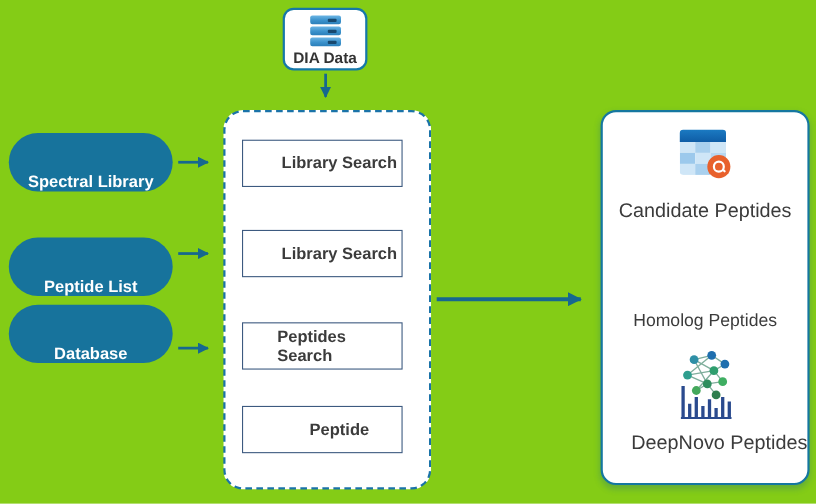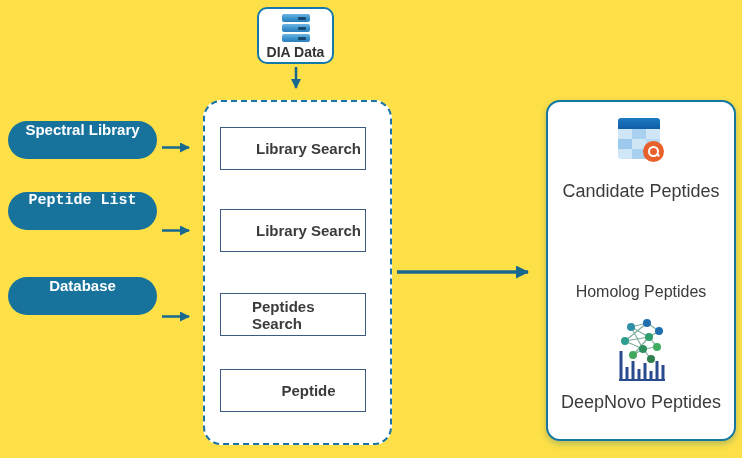--- a/index.html
+++ b/index.html
@@ -1,17 +1,17 @@
 <!DOCTYPE html>
 <html><head>
 <meta charset="utf-8">
 <style>
   html,body{margin:0;padding:0;background:#ffffff;}
   .canvas{
-    position:relative;width:742px;height:458px;background:#fde047;overflow:hidden;
+    position:relative;width:742px;height:458px;background:#84cc16;overflow:hidden;
     font-family:"Liberation Sans","DejaVu Sans",sans-serif;
   }
   .abs{position:absolute;}
 
   
   .dia-box{
     left:257px;top:7px;width:77px;height:57px;
     background:#ffffff;border:2px solid #1578a8;border-radius:10px;
     display:flex;flex-direction:column;align-items:center;justify-content:flex-end;
     box-sizing:border-box;padding-bottom:2px;
@@ -23,22 +23,22 @@
     background:linear-gradient(180deg,#6cb5e4 0%,#3b92cc 55%,#2a7fba 100%);
   }
   .db-bar::after{
     content:"";position:absolute;right:4px;top:2.5px;width:8px;height:3px;
     background:#17486e;border-radius:1px;
   }
   .dia-label{font-size:14px;font-weight:bold;color:#333333;letter-spacing:0;}
 
   
   .pill{
-    left:8px;width:149px;height:38px;border-radius:27px;background:#17739c;
-    display:flex;align-items:flex-start;justify-content:center;
+    left:8px;width:149px;height:53px;border-radius:27px;background:#17739c;
+    display:flex;align-items:flex-end;justify-content:center;
   }
   .pill span{color:#ffffff;font-weight:bold;font-size:15px;}
 
   
   .process-container{
     left:203px;top:100px;width:189px;height:345px;box-sizing:border-box;
     border:2px dashed #1a73a8;border-radius:18px;background:#ffffff;
   }
   .process-box{
     left:220px;width:146px;height:43px;background:#ffffff;box-sizing:border-box;
@@ -106,21 +106,21 @@
       <div class="db-bar"></div>
       <div class="db-bar"></div>
       <div class="db-bar"></div>
     </div>
     <span class="dia-label">DIA Data</span>
   </div>
 
   <div class="abs pill" style="top:121px;">
     <span>Spectral Library</span>
   </div>
-  <div class="abs pill" style="top:192px;font-family:Liberation Mono, monospace;">
+  <div class="abs pill" style="top:216px;">
     <span>Peptide List</span>
   </div>
   <div class="abs pill" style="top:277px;">
     <span>Database</span>
   </div>
 
   <div class="abs process-container"></div>
 
   <div class="abs process-box" style="top:127px;">
     <span>Library Search</span>
@@ -191,21 +191,21 @@
         <circle cx="20" cy="38" r="4" fill="#44a85c"></circle>
         <circle cx="34" cy="6" r="4" fill="#1f6fae"></circle>
         <circle cx="36" cy="20" r="4" fill="#2f9e6e"></circle>
         <circle cx="30" cy="32" r="4" fill="#2f8e5e"></circle>
         <circle cx="46" cy="14" r="4" fill="#1f6fae"></circle>
         <circle cx="44" cy="30" r="4" fill="#3fae62"></circle>
         <circle cx="38" cy="42" r="4" fill="#2e7e4e"></circle>
       </g>
     </svg>
 
-    <div class="abs result-label lbl-lg" style="top:290px;">DeepNovo Peptides</div>
+    <div class="abs result-label lbl-lg" style="top:290px;text-align:right;">DeepNovo Peptides</div>
   </div>
 
   <svg class="overlay" width="742" height="458" viewBox="0 0 742 458">
     <defs>
       <marker id="ah-s" markerUnits="userSpaceOnUse" markerWidth="11" markerHeight="10" refX="9" refY="5" orient="auto">
         <path d="M0,0 L10,5 L0,10 Z" fill="#16688f"></path>
       </marker>
       <marker id="ah-l" markerUnits="userSpaceOnUse" markerWidth="15" markerHeight="13" refX="12" refY="6.5" orient="auto">
         <path d="M0,0 L13,6.5 L0,13 Z" fill="#16688f"></path>
       </marker>

